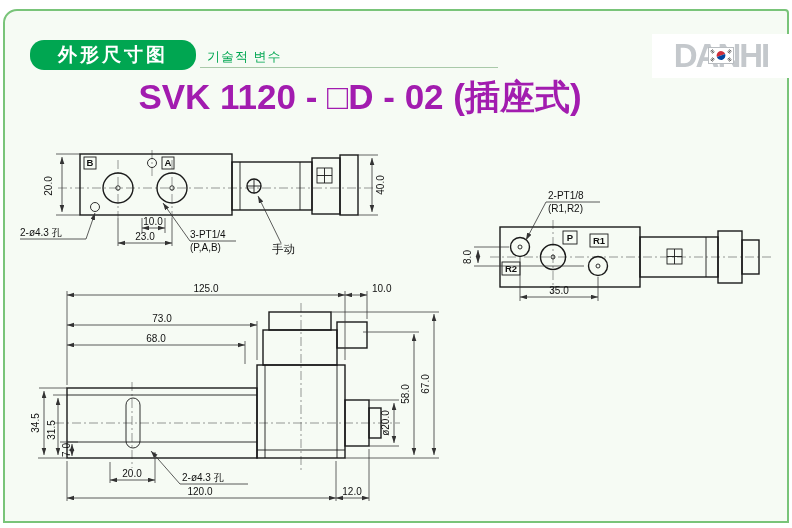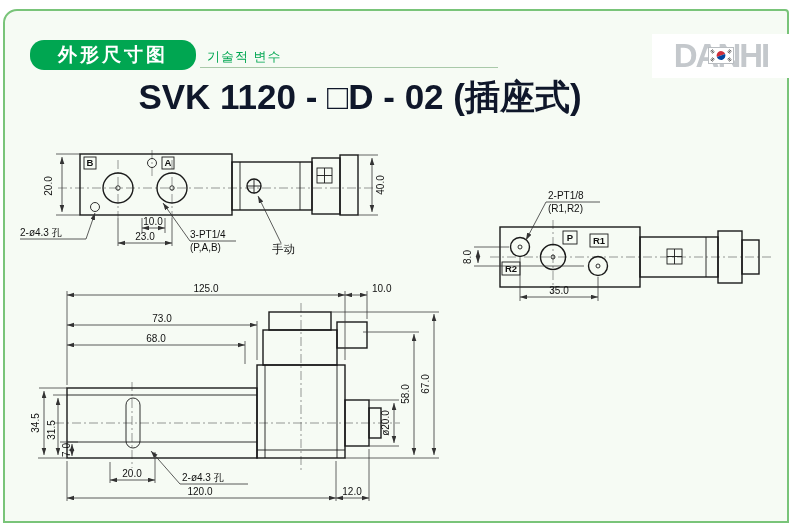--- a/index.html
+++ b/index.html
@@ -22,21 +22,21 @@
   }
   .subtitle-rule { position:absolute; left:200px; top:67px; width:298px; height:1px; background:#a9c9a9; }
   .logo-box {
     position:absolute; left:652px; top:34px; width:138px; height:44px;
     background:#fff; display:flex; align-items:center; justify-content:center; z-index:3;
   }
   .logo-text { font-size:33px; font-weight:bold; color:#c4c8cc; letter-spacing:-2px; }
   .flag { position:absolute; left:56px; top:13px; width:26px; height:17px; }
   .title {
     position:absolute; top:74px; left:0; width:720px; margin:0; text-align:center;
-    font-size:35px; font-weight:bold; color:#0f172a;
+    font-size:35px; font-weight:bold; color:#a21caf;
   }
   .drawing { position:absolute; left:0; top:0; z-index:1; }
 
   
   .ol  { fill:none; stroke:#1a1a1a; stroke-width:1.4; }
   .ol2 { fill:none; stroke:#1a1a1a; stroke-width:0.9; }
   .tl  { fill:none; stroke:#333; stroke-width:0.75; }
   .dim { fill:none; stroke:#333; stroke-width:0.8; marker-start:url(#mAs); marker-end:url(#mAe); }
   .ldr { fill:none; stroke:#333; stroke-width:0.8; marker-end:url(#mAe); }
   .cl  { fill:none; stroke:#555; stroke-width:0.6; stroke-dasharray:9 3 2 3; }

